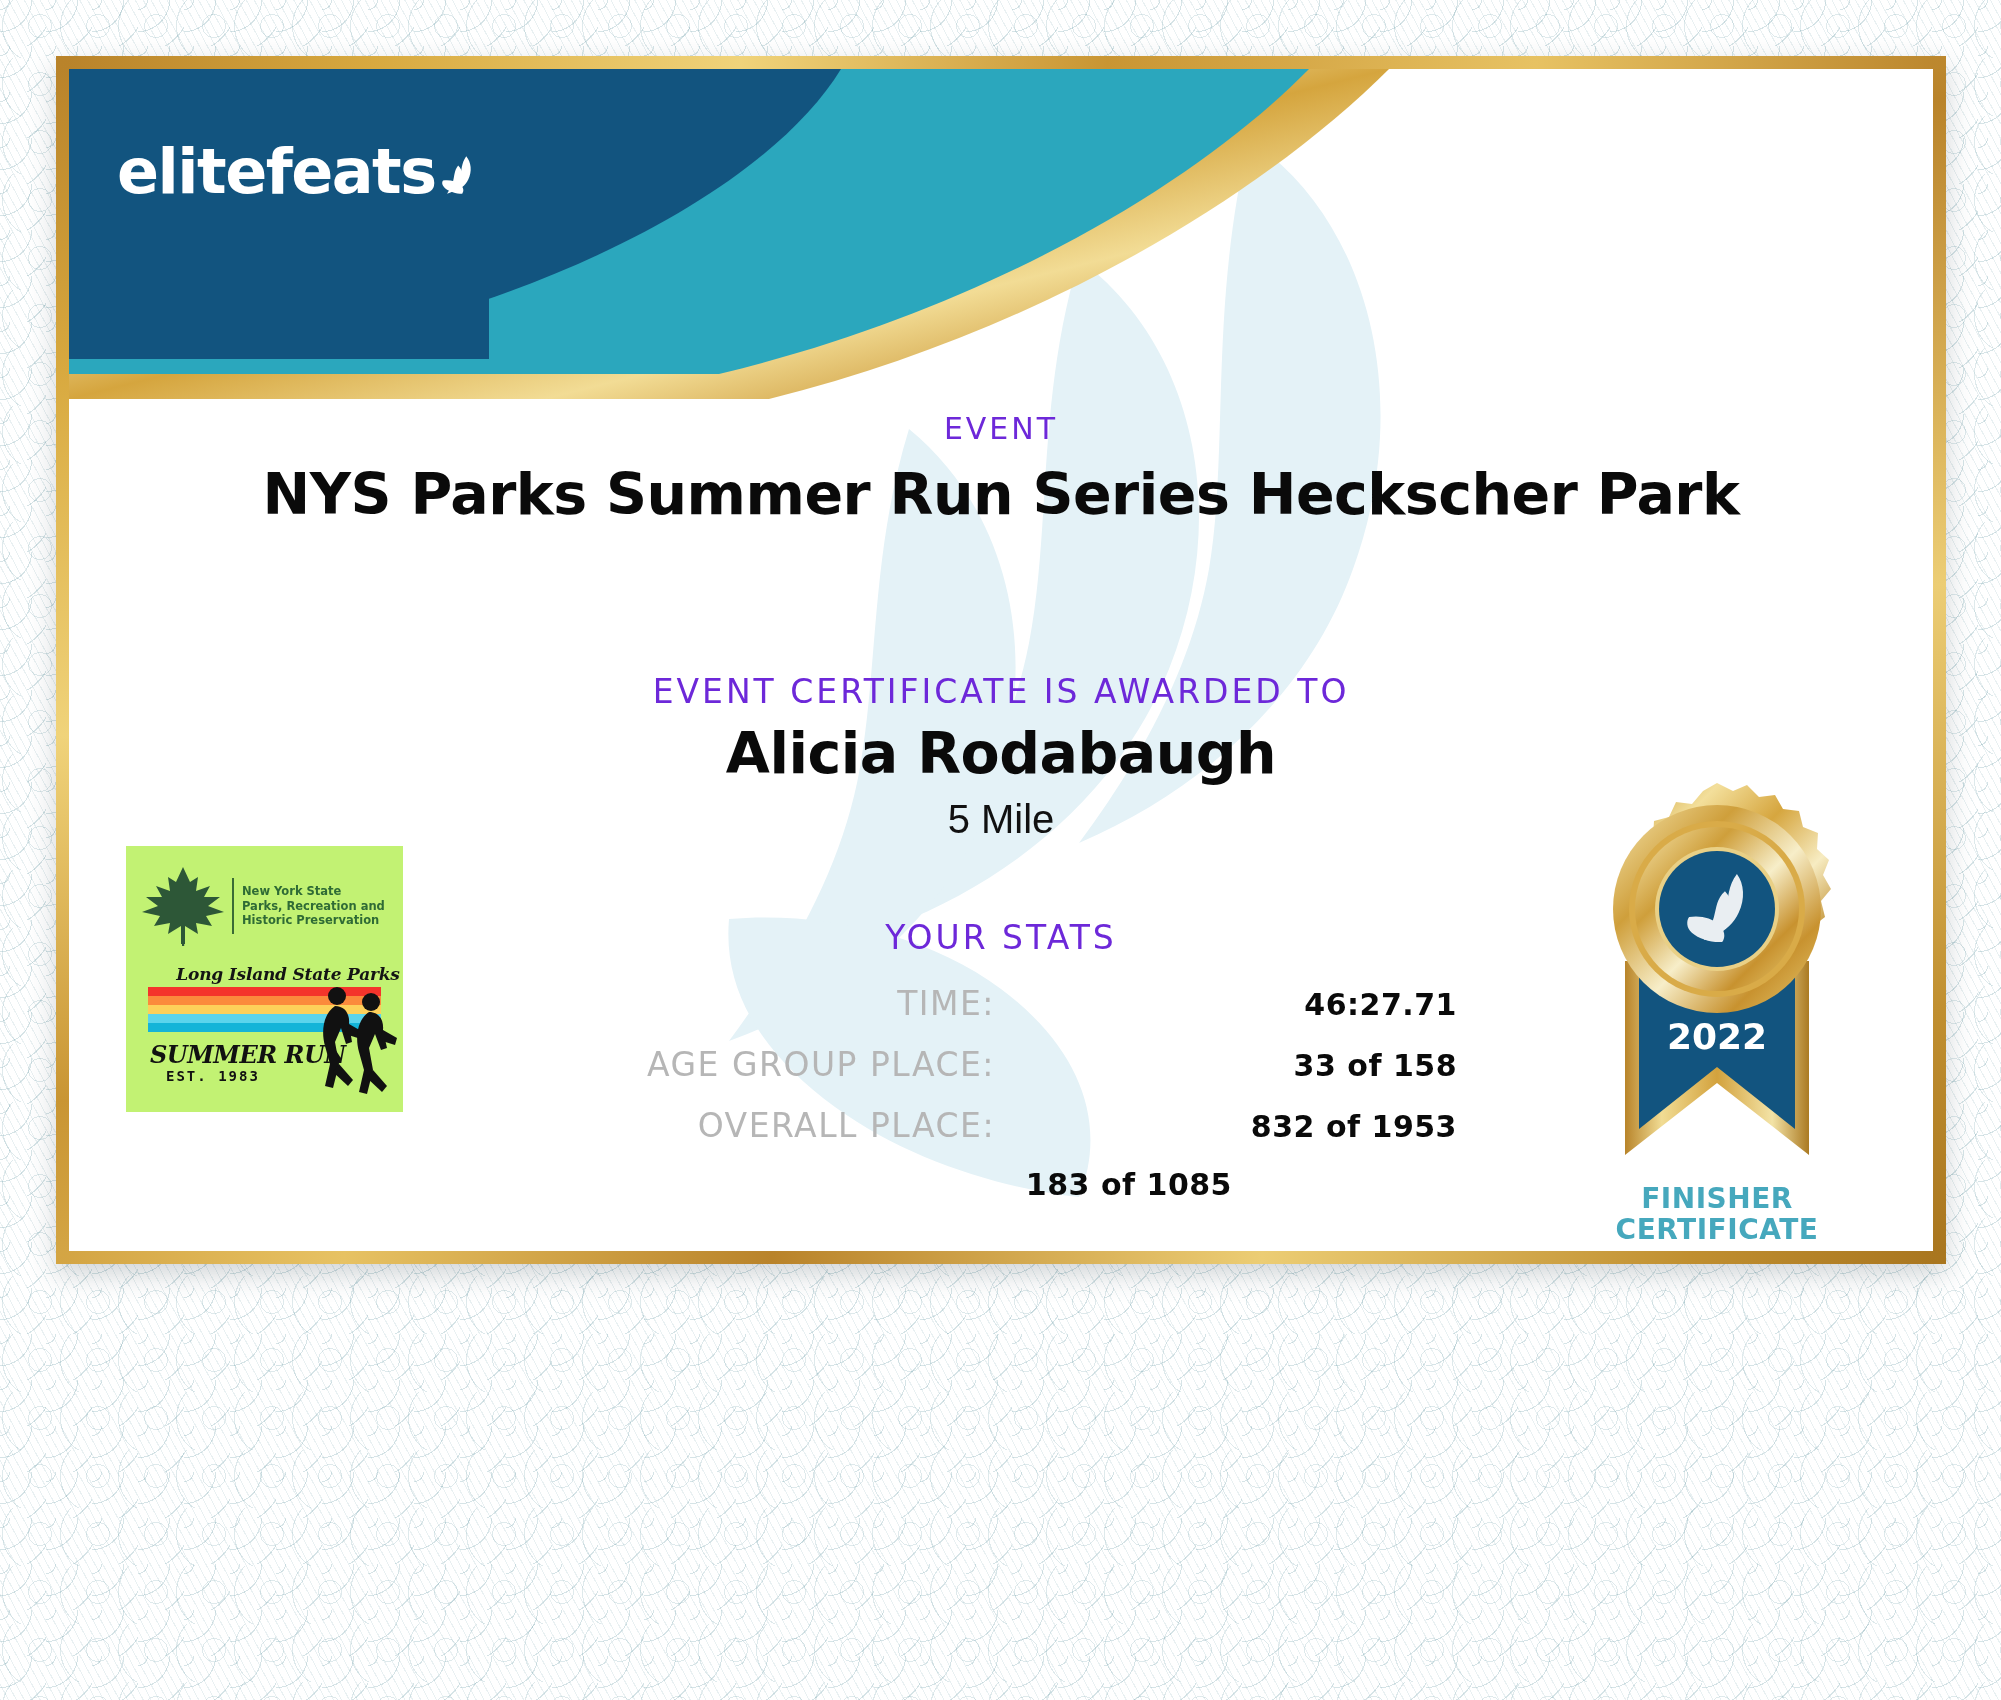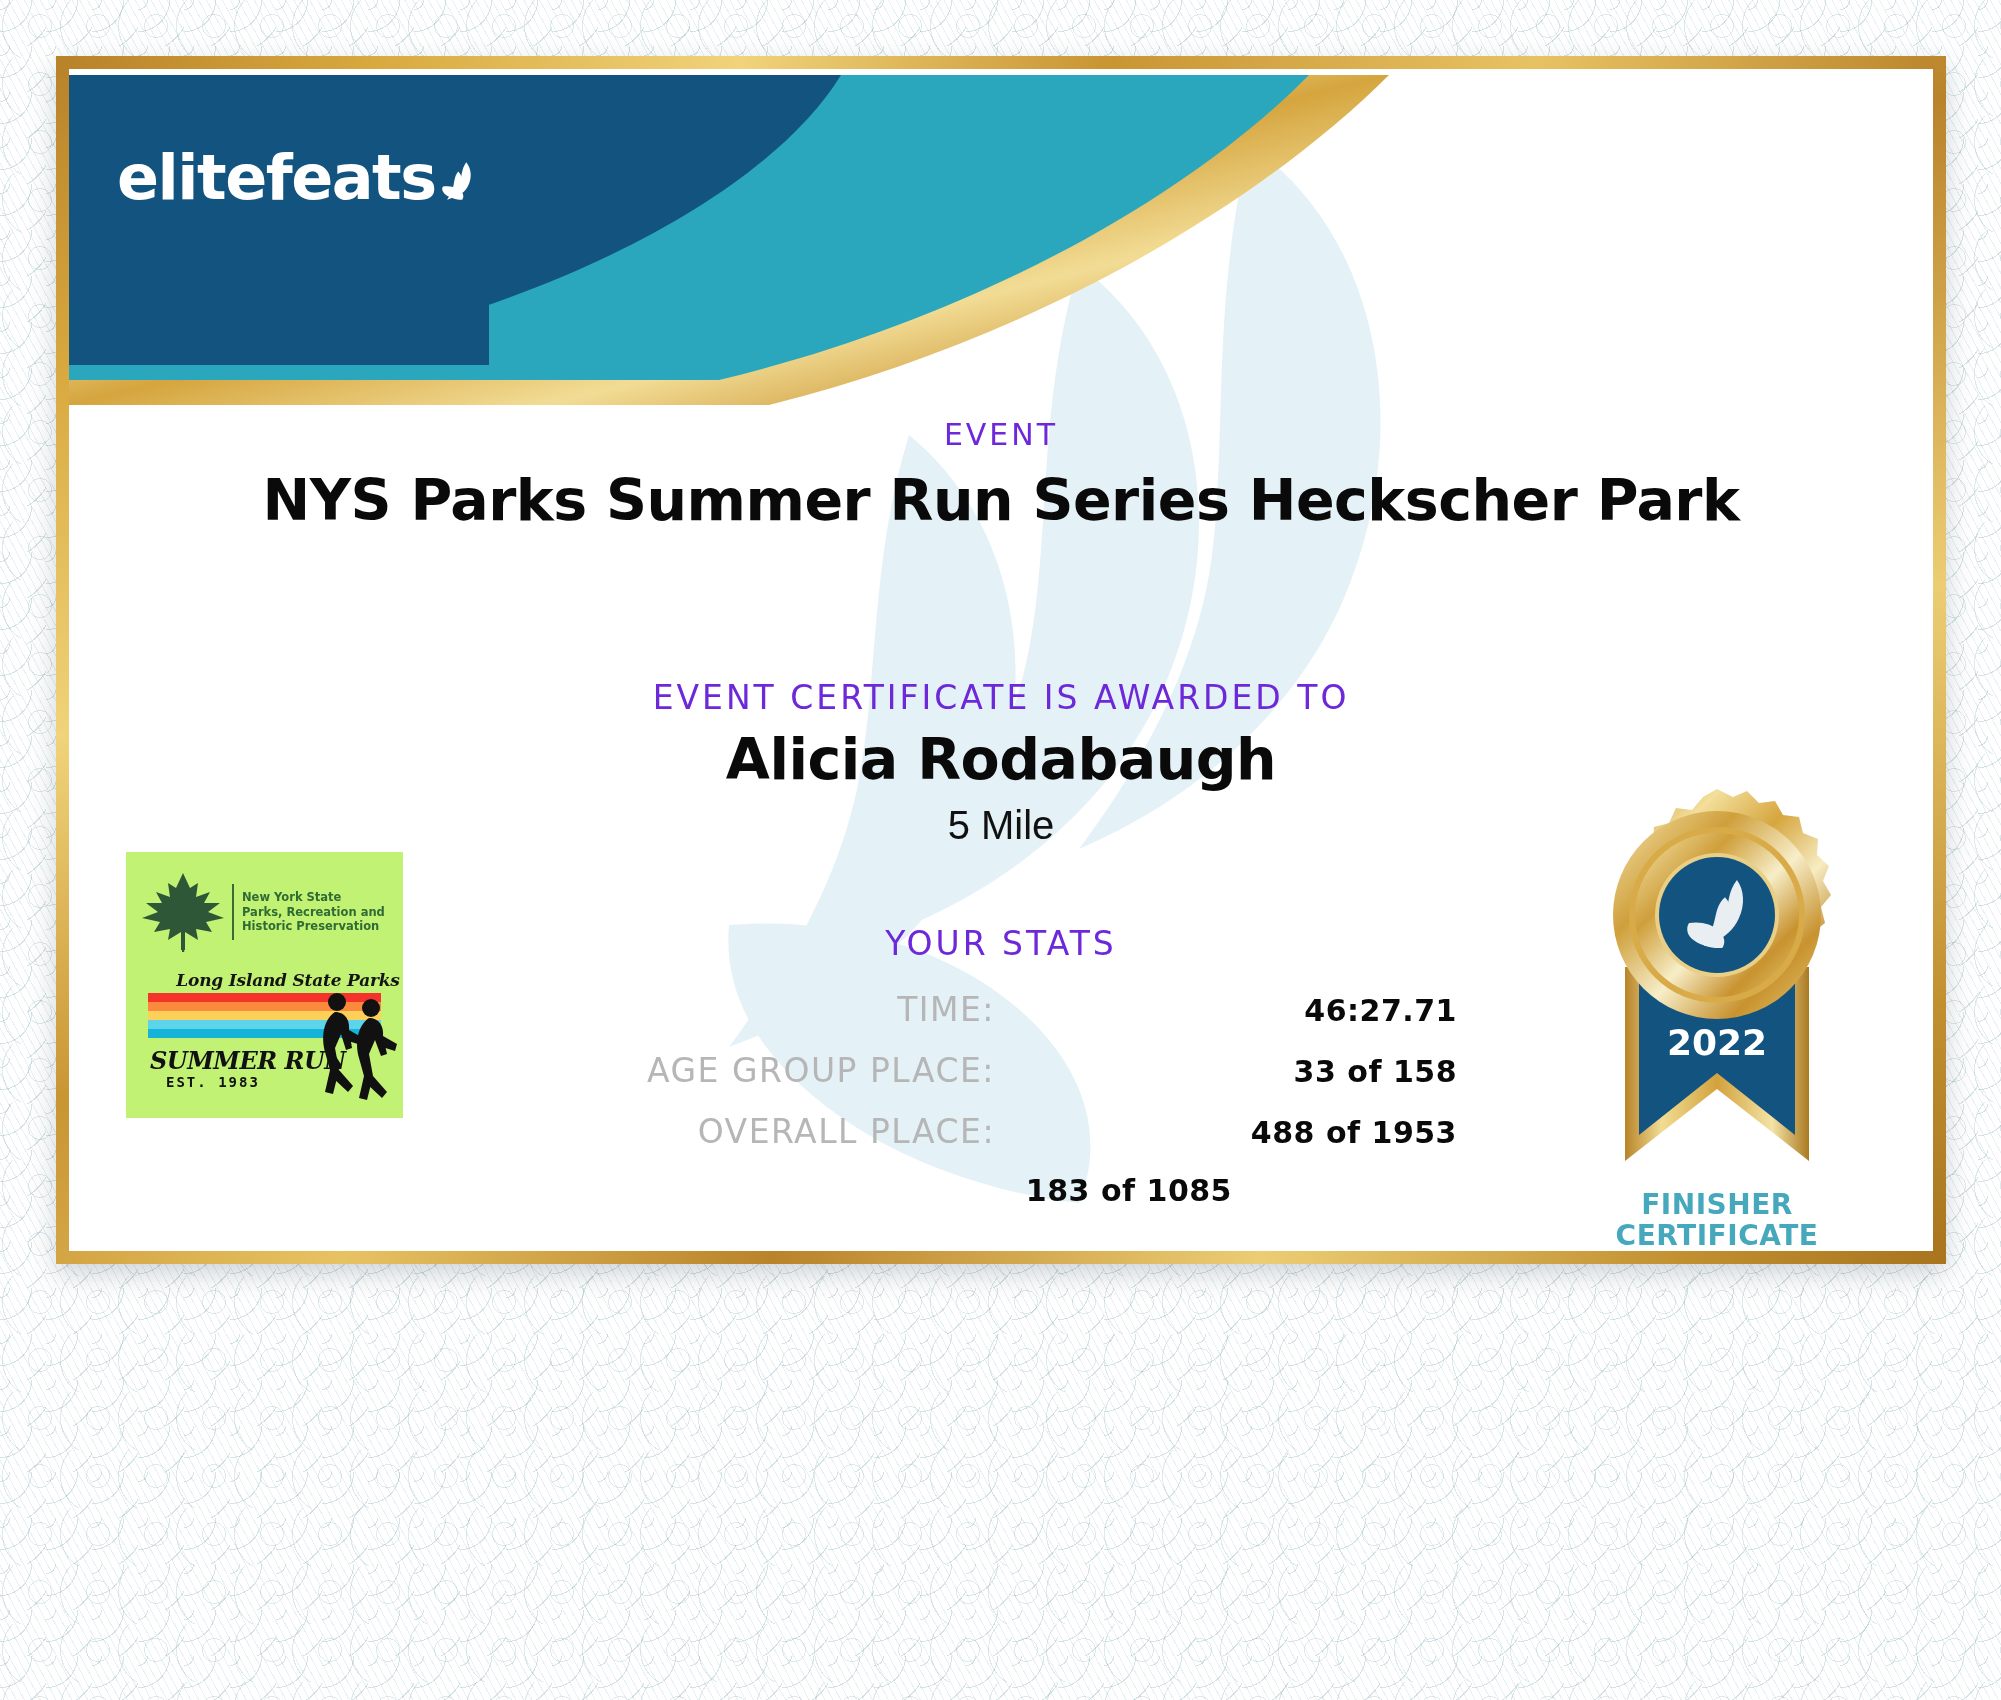--- a/index.html
+++ b/index.html
@@ -57,21 +57,21 @@
         #e7c263 48%, #b9832a 62%, #eccd74 78%, #c08f30 92%, #a9761f 100%) 1;
     background: transparent;
     z-index: 6;
     pointer-events: none;
   }
 
   
   .inner {
     position: absolute;
     left: 69px;
-    top: 75px;
+    top: 69px;
     width: 1864px;
     height: 1182px;
     overflow: hidden;
     background: #ffffff;
   }
 
   
   .watermark {
     position: absolute;
     left: 540px;
@@ -356,21 +356,21 @@
       <div class="stat-row">
         <span class="stat-label">TIME:</span>
         <span class="stat-value">46:27.71</span>
       </div>
       <div class="stat-row">
         <span class="stat-label">AGE GROUP PLACE:</span>
         <span class="stat-value">33 of 158</span>
       </div>
       <div class="stat-row">
         <span class="stat-label">OVERALL PLACE:</span>
-        <span class="stat-value">488 of 1953</span>
+        <span class="stat-value">832 of 1953</span>
       </div>
       <div class="stat-row">
         <span class="stat-value">183 of 1085</span>
       </div>
     </div>
 
     <div class="sponsor">
       <div class="sp-top">
         <svg class="sp-leaf" width="86" height="84" viewBox="0 0 86 84">
           <path fill="#2d5737" d="M43 3 L50 18 L58 13 L56 27 L70 22 L64 33 L80 33 L68 42

